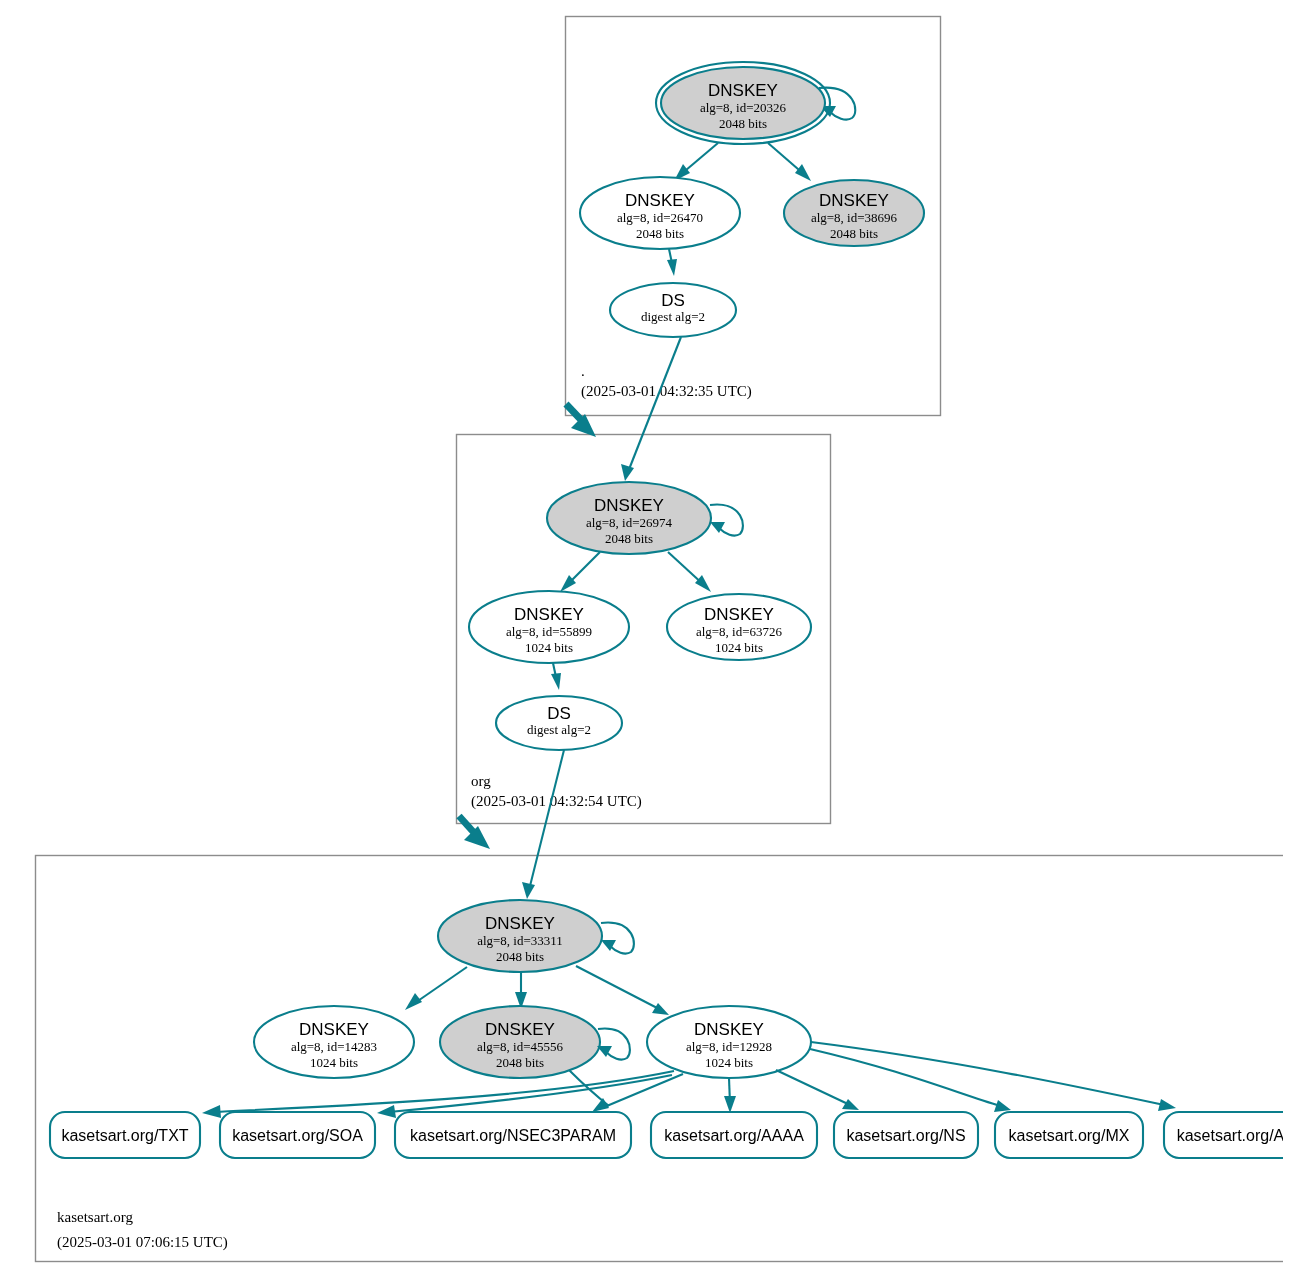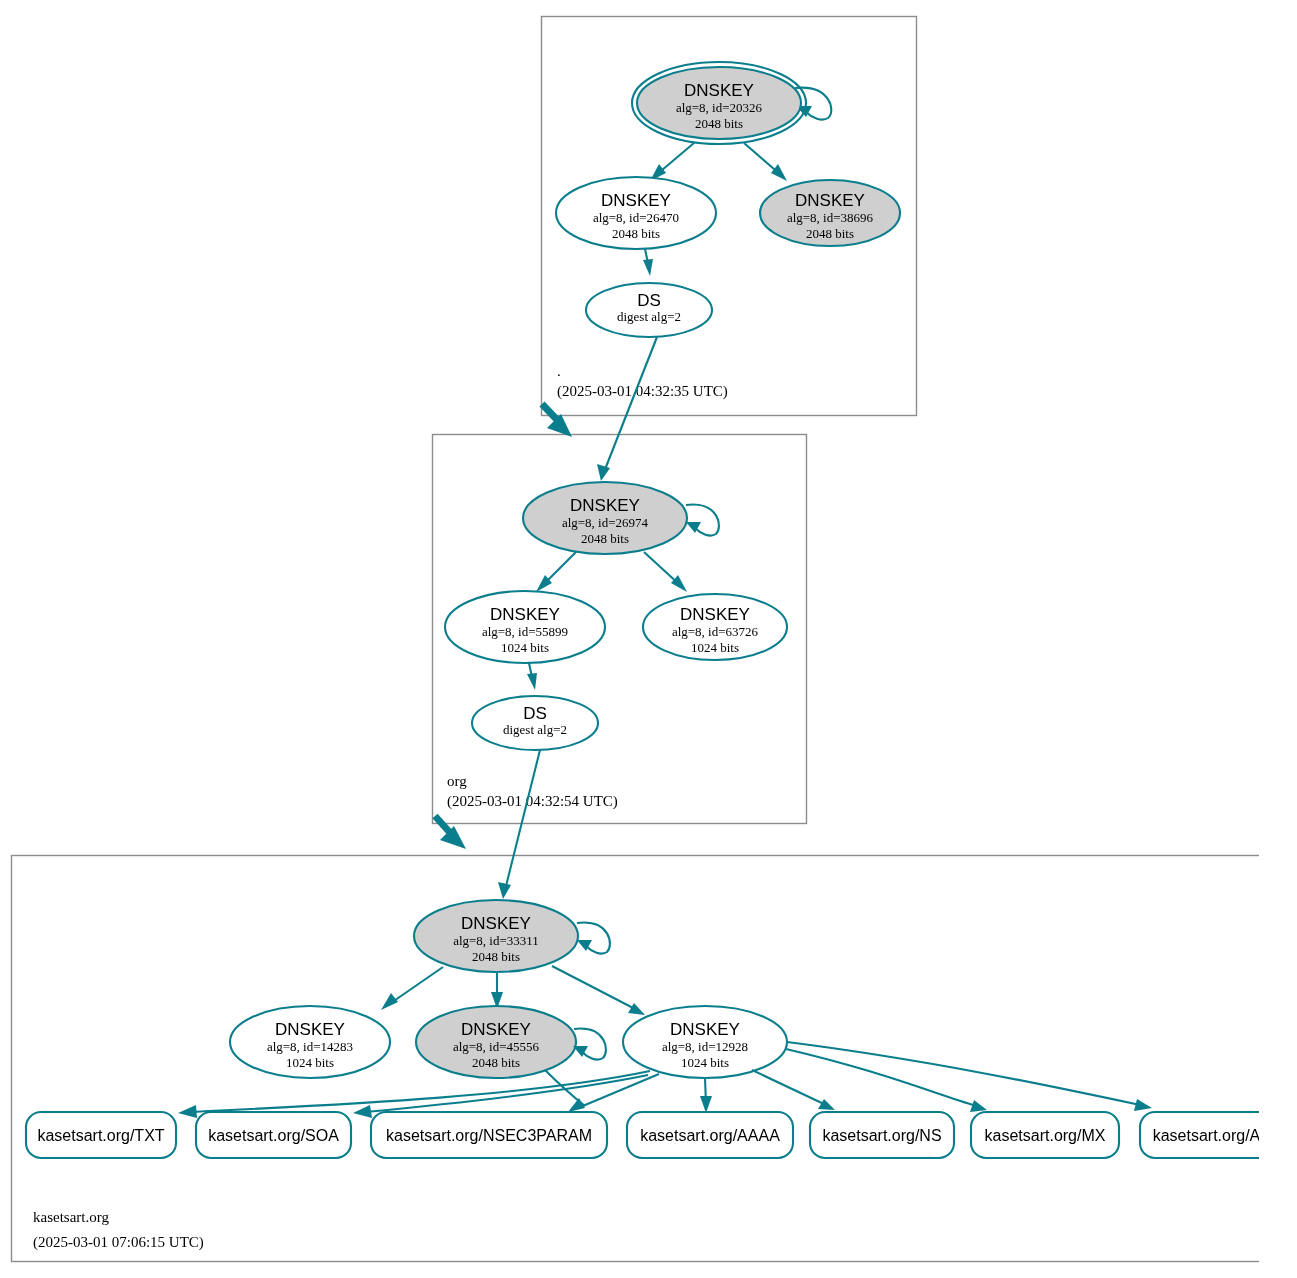--- a/index.html
+++ b/index.html
@@ -1,17 +1,17 @@
 <!DOCTYPE html>
 <html><head>
 <meta charset="utf-8">
 <style>
   html,body{margin:0;padding:0;background:#ffffff;}
   body{width:1297px;height:1278px;font-family:"Liberation Sans",sans-serif;}
-  #stage{position:relative;width:1259px;height:1278px;overflow:hidden;background:#fff;}
+  #stage{position:relative;width:1259px;height:1278px;overflow:hidden;background:#fff;padding-left:24px;}
   svg{display:block;}
   .zbox{fill:none;stroke:#8c8c8c;stroke-width:1.4;}
   .node-ell{stroke:#0a7e8c;stroke-width:2.1;}
   .fill-gray{fill:#cfcfcf;}
   .fill-white{fill:#ffffff;}
   .rrbox{fill:#ffffff;stroke:#0a7e8c;stroke-width:2.1;}
   .edge{fill:none;stroke:#0a7e8c;stroke-width:2.1;}
   .edge-thick{fill:none;stroke:#0a7e8c;stroke-width:7;}
   .ahead{fill:#0a7e8c;}
   .t-title{font-family:"Liberation Sans",sans-serif;font-size:17px;fill:#000;text-anchor:middle;}

